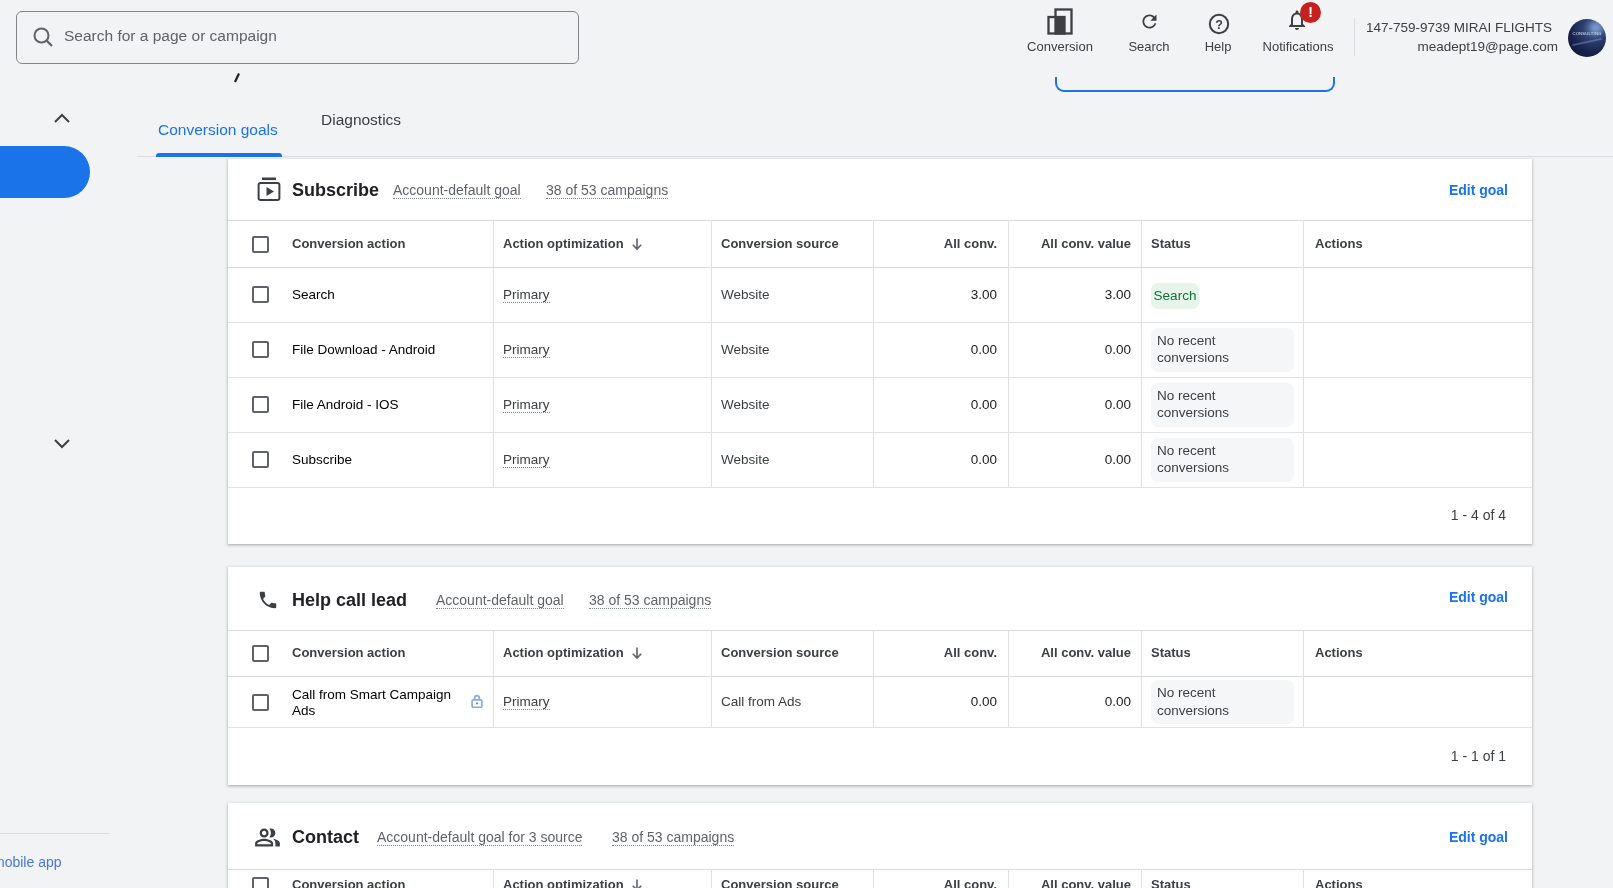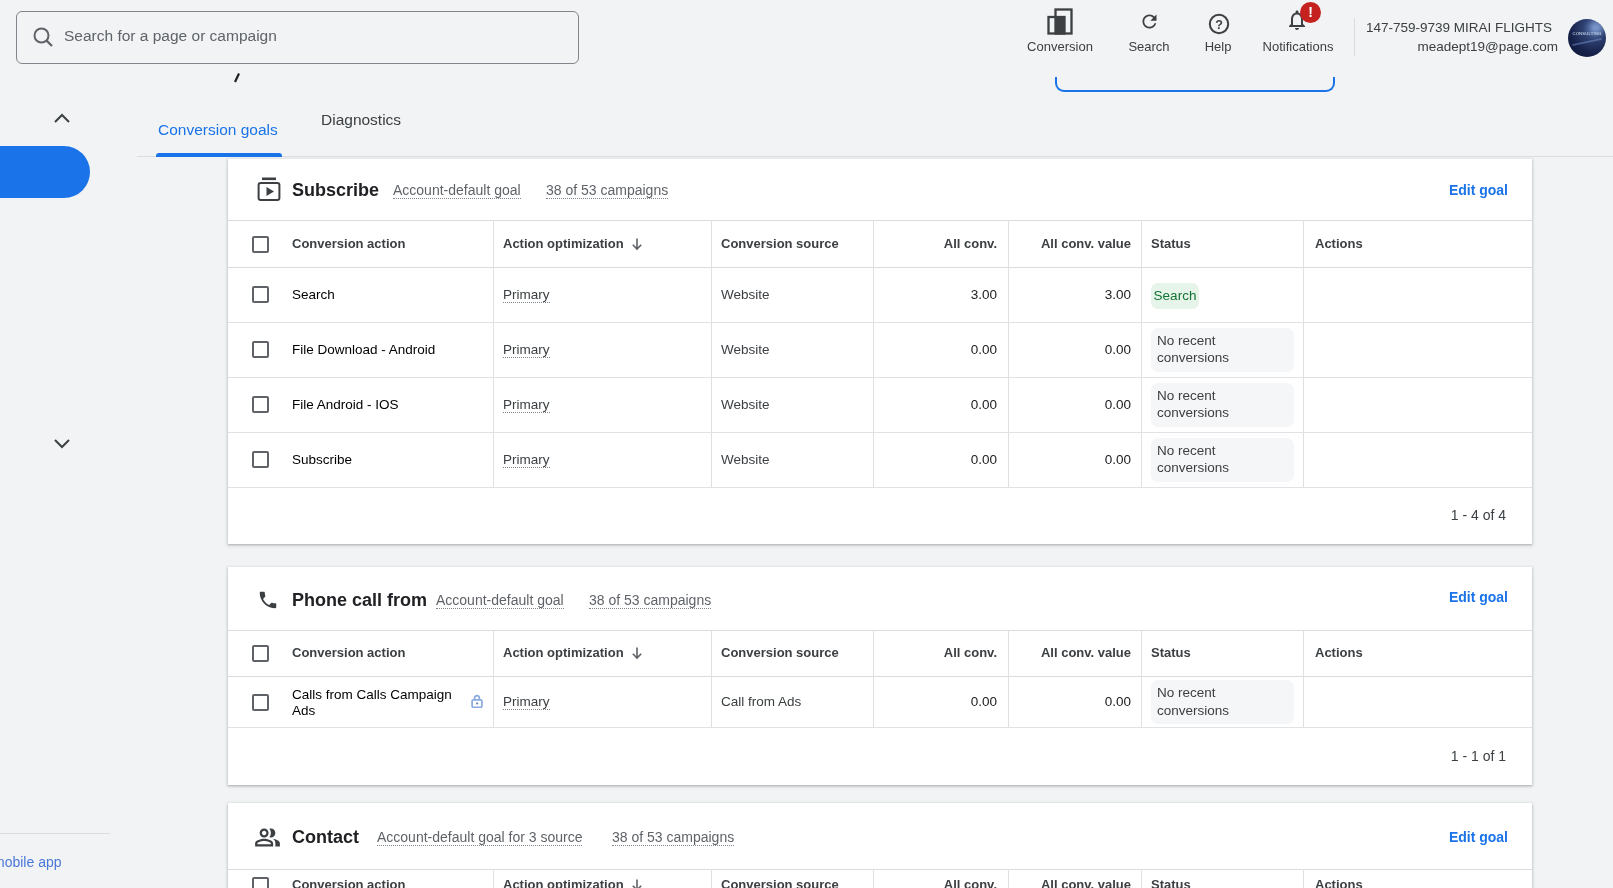--- a/index.html
+++ b/index.html
@@ -131,21 +131,21 @@
       <div class="t" style="left:493px;top:290.5px;color:#3c4043">Website</div>
       <div class="t num" style="right:535px;top:290.5px">0.00</div>
       <div class="t num" style="right:401px;top:290.5px">0.00</div>
       <div class="chipN" style="left:923px;top:278.5px">No recent conversions</div>
       <div class="t" style="right:26px;top:346px;font-size:14px;color:#3c4043">1 - 4 of 4</div>
     </div>
 <div class="card" style="top:567px;height:218px">
       <svg class="abs" style="left:29px;top:22px" width="22" height="22" viewBox="0 0 24 24">
         <path fill="#3c4043" d="M6.62 10.79c1.44 2.83 3.76 5.14 6.59 6.59l2.2-2.2c.27-.27.67-.36 1.02-.24 1.12.37 2.33.57 3.57.57.55 0 1 .45 1 1V20c0 .55-.45 1-1 1-9.39 0-17-7.61-17-17 0-.55.45-1 1-1h3.5c.55 0 1 .45 1 1 0 1.25.2 2.45.57 3.57.11.35.03.74-.25 1.02l-2.2 2.2z"></path>
       </svg>
-      <div class="t title" style="left:64px;top:22px">Phone call from</div>
+      <div class="t title" style="left:64px;top:22px">Help call lead</div>
       <div class="t meta" style="left:208px;top:24px"><span class="dot">Account-default goal</span></div>
       <div class="t meta" style="left:361px;top:24px"><span class="dot">38 of 53 campaigns</span></div>
       <div class="t edit" style="right:24px;top:20px">Edit goal</div>
       <div class="hline" style="top:63px;background:#dadce0"></div>
       <div class="hline" style="top:109px;background:#dadce0"></div>
       <div class="cb" style="left:24px;top:77.5px"></div>
       <div class="t hd" style="left:64px;top:76px">Conversion action</div>
       <div class="t hd" style="left:275px;top:76px">Action optimization</div>
       <svg class="abs" style="left:402px;top:79px" width="14" height="14" viewBox="0 0 14 14">
         <path d="M7 1.5 V12 M2.8 7.8 L7 12 L11.2 7.8" fill="none" stroke="#5f6368" stroke-width="1.6"></path>
@@ -156,21 +156,21 @@
       <div class="t hd" style="left:923px;top:76px">Status</div>
       <div class="t hd" style="left:1087px;top:76px">Actions</div>
       <div class="vline" style="left:265px;top:63px;height:97px"></div>
       <div class="vline" style="left:483px;top:63px;height:97px"></div>
       <div class="vline" style="left:645px;top:63px;height:97px"></div>
       <div class="vline" style="left:780px;top:63px;height:97px"></div>
       <div class="vline" style="left:913px;top:63px;height:97px"></div>
       <div class="vline" style="left:1075px;top:63px;height:97px"></div>
       <div class="hline" style="top:160px"></div>
       <div class="cb" style="left:24px;top:126.5px"></div>
-      <div class="t link" style="left:64px;top:118px">Calls from Calls Campaign</div>
+      <div class="t link" style="left:64px;top:118px">Call from Smart Campaign</div>
       <div class="t link" style="left:64px;top:134px">Ads</div>
       <svg class="abs" style="left:243px;top:127px" width="12" height="14" viewBox="0 0 12 14">
 <path d="M3.6 5.8 V4.4 a2.4 2.7 0 0 1 4.8 0 V5.8" fill="none" stroke="#8aabe0" stroke-width="1.7"></path>
 <rect x="1.1" y="5.8" width="9.8" height="7.5" rx="1.2" fill="none" stroke="#8aabe0" stroke-width="1.7"></rect>
 <rect x="5" y="8.6" width="2.2" height="1.7" fill="#6889b8"></rect>
       </svg>
       <div class="t" style="left:275px;top:125px;color:#3c4043"><span class="dot">Primary</span></div>
       <div class="t" style="left:493px;top:125px;color:#3c4043">Call from Ads</div>
       <div class="t num" style="right:535px;top:125px">0.00</div>
       <div class="t num" style="right:401px;top:125px">0.00</div>

